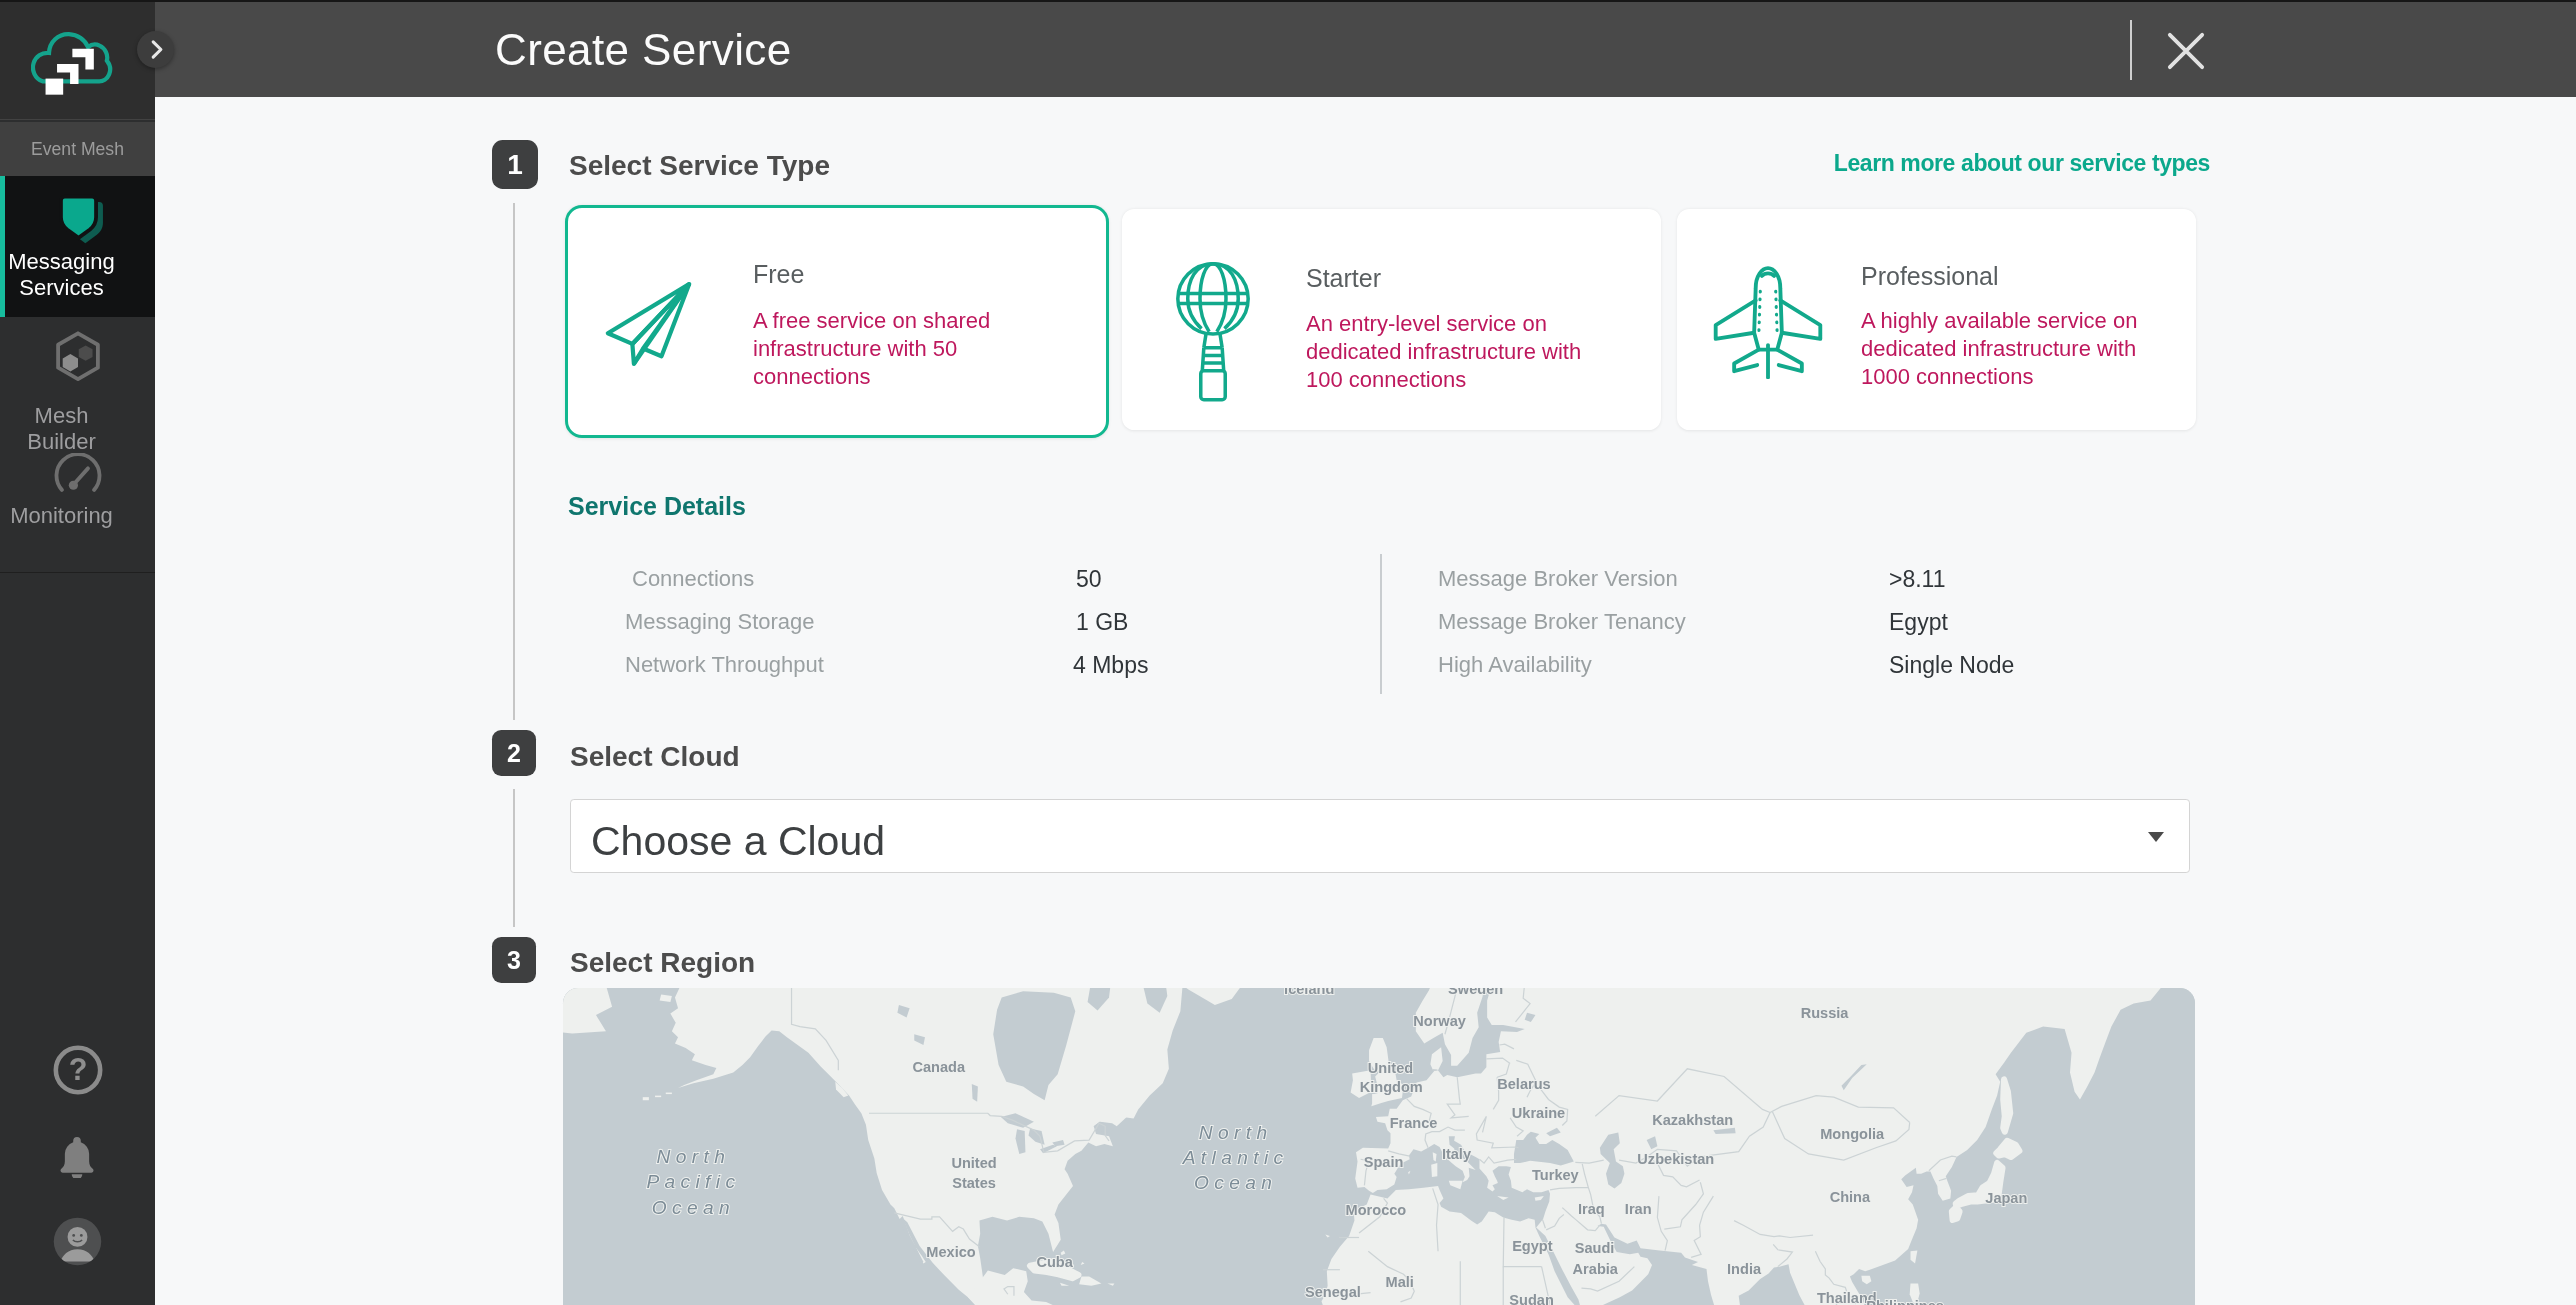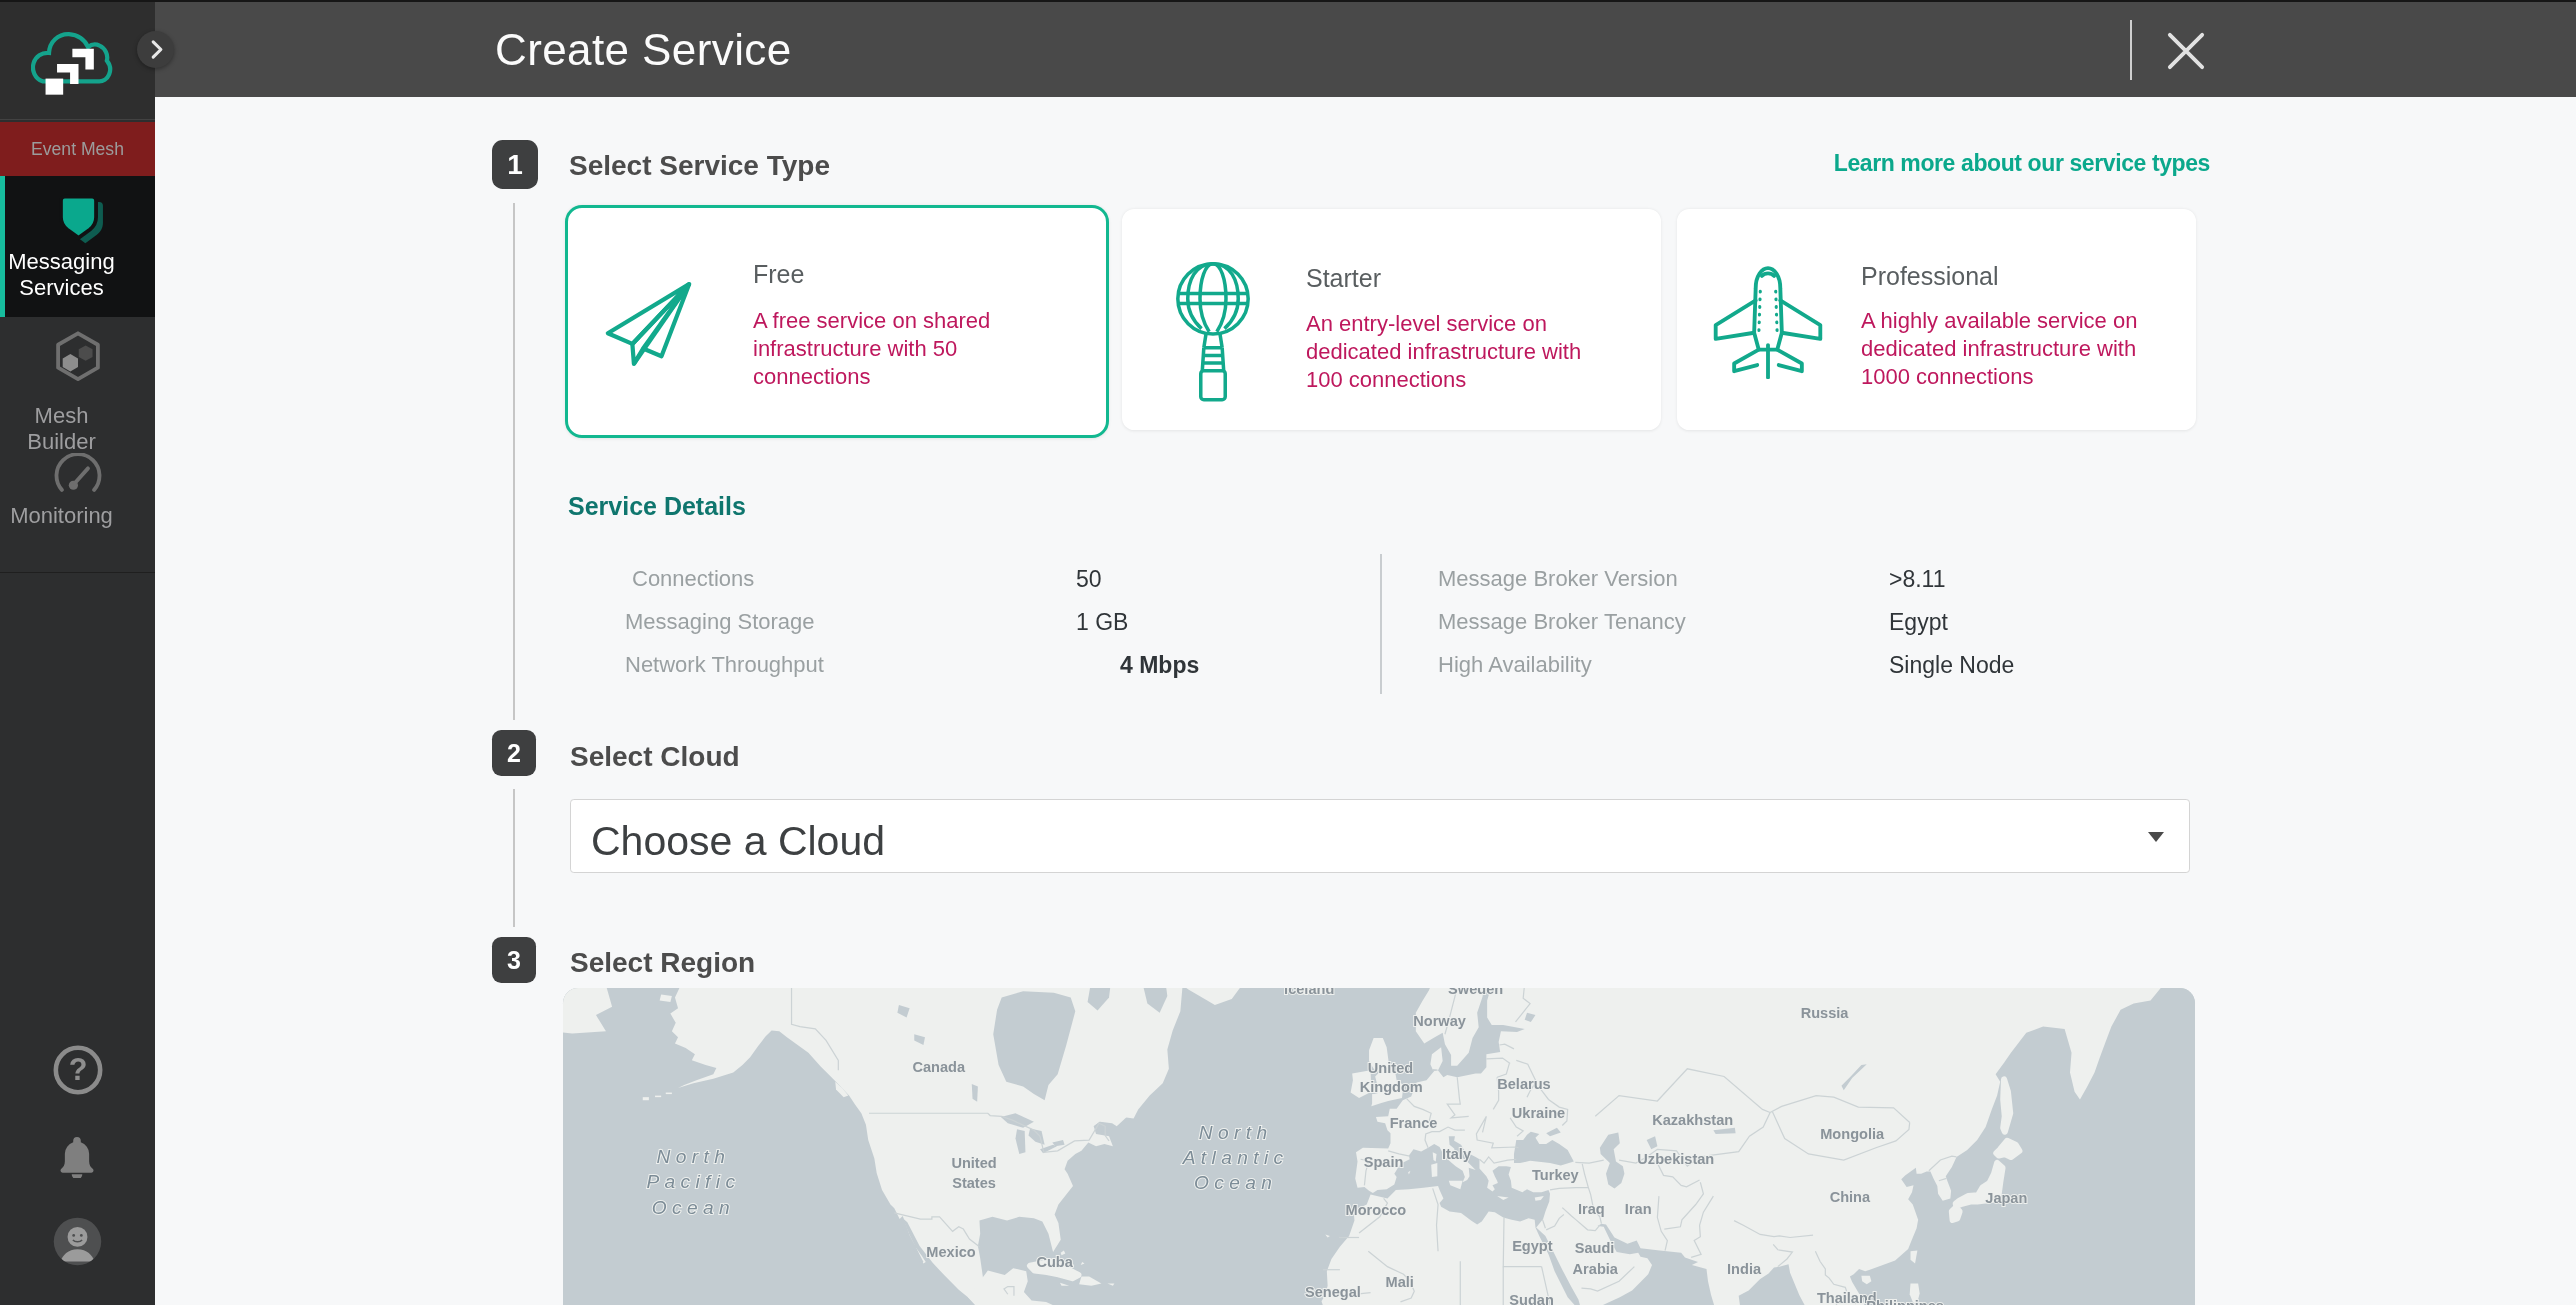--- a/index.html
+++ b/index.html
@@ -10,21 +10,21 @@
   
   #topstrip { left:0; top:0; width:2576px; height:2.3px; background:#161616; }
   
   #topbar { left:155px; top:2.3px; width:2421px; height:95px; background:#494949; }
   #tbtitle { left:495px; top:24.5px; font-size:44px; color:#fbfbfb; letter-spacing:0.4px; }
   #tbsep { left:2130px; top:20px; width:1.5px; height:60px; background:#cfcfcf; }
 
   
   #sidebar { left:0; top:2.3px; width:155px; height:1303px; background:#2d2e2f; }
   #logoarea { left:0; top:2.3px; width:155px; height:118px; background:#2e2e2e; border-bottom:1.5px solid #424242; }
-  #eventmesh { left:0; top:122px; width:155px; height:54px; background:#7f1d1d; color:#9c9c9c; font-size:17.6px; text-align:center; line-height:54px; }
+  #eventmesh { left:0; top:122px; width:155px; height:54px; background:#404040; color:#9c9c9c; font-size:17.6px; text-align:center; line-height:54px; }
   #navactive { left:0; top:176px; width:155px; height:141px; background:#111213; border-left:5.4px solid #17bd9e; }
   .navtxt { width:123px; text-align:center; color:#9e9ea0; font-size:22px; line-height:26px; }
   #mstxt { left:0; top:249px; color:#fff; }
   #mbtxt { left:0; top:390px;margin-top:13px; }
   #motxt { left:0; top:503px; }
   #navborder { left:0; top:572px; width:155px; height:0.8px; background:#1f1f1f; }
 
   
   .badge { background:#3e3f40; color:#fff; text-align:center; border-radius:10.7px; }
   #badge1 { left:492px; top:140px; width:46px; height:49px; font-size:28px; line-height:49px; font-weight:bold; }
@@ -198,21 +198,21 @@
   </svg>
   <div class="abs ctitle" id="pt">Professional</div>
   <div class="abs cdesc" id="pd">A highly available service on dedicated infrastructure with 1000 connections</div>
 
   <div class="abs" id="h-details">Service Details</div>
   <div class="abs lbl" style="left:632px; top:566px;">Connections</div>
   <div class="abs lbl" style="left:625px; top:609px;">Messaging Storage</div>
   <div class="abs lbl" style="left:625px; top:652px;">Network Throughput</div>
   <div class="abs val" style="left:1076px; top:566px;">50</div>
   <div class="abs val" style="left:1076px; top:609px;">1 GB</div>
-  <div class="abs val" style="left:1120px; top:652px;font-weight:bold;">4 Mbps</div>
+  <div class="abs val" style="left:1073px; top:652px;">4 Mbps</div>
   <div class="abs" id="divider"></div>
   <div class="abs lbl" style="left:1438px; top:566px;">Message Broker Version</div>
   <div class="abs lbl" style="left:1438px; top:609px;">Message Broker Tenancy</div>
   <div class="abs lbl" style="left:1438px; top:652px;">High Availability</div>
   <div class="abs val" style="left:1889px; top:566px;">&gt;8.11</div>
   <div class="abs val" style="left:1889px; top:609px;">Egypt</div>
   <div class="abs val" style="left:1889px; top:652px;">Single Node</div>
 
   <div class="abs badge" id="badge2">2</div>
   <div class="abs h1" id="h-cloud">Select Cloud</div>

